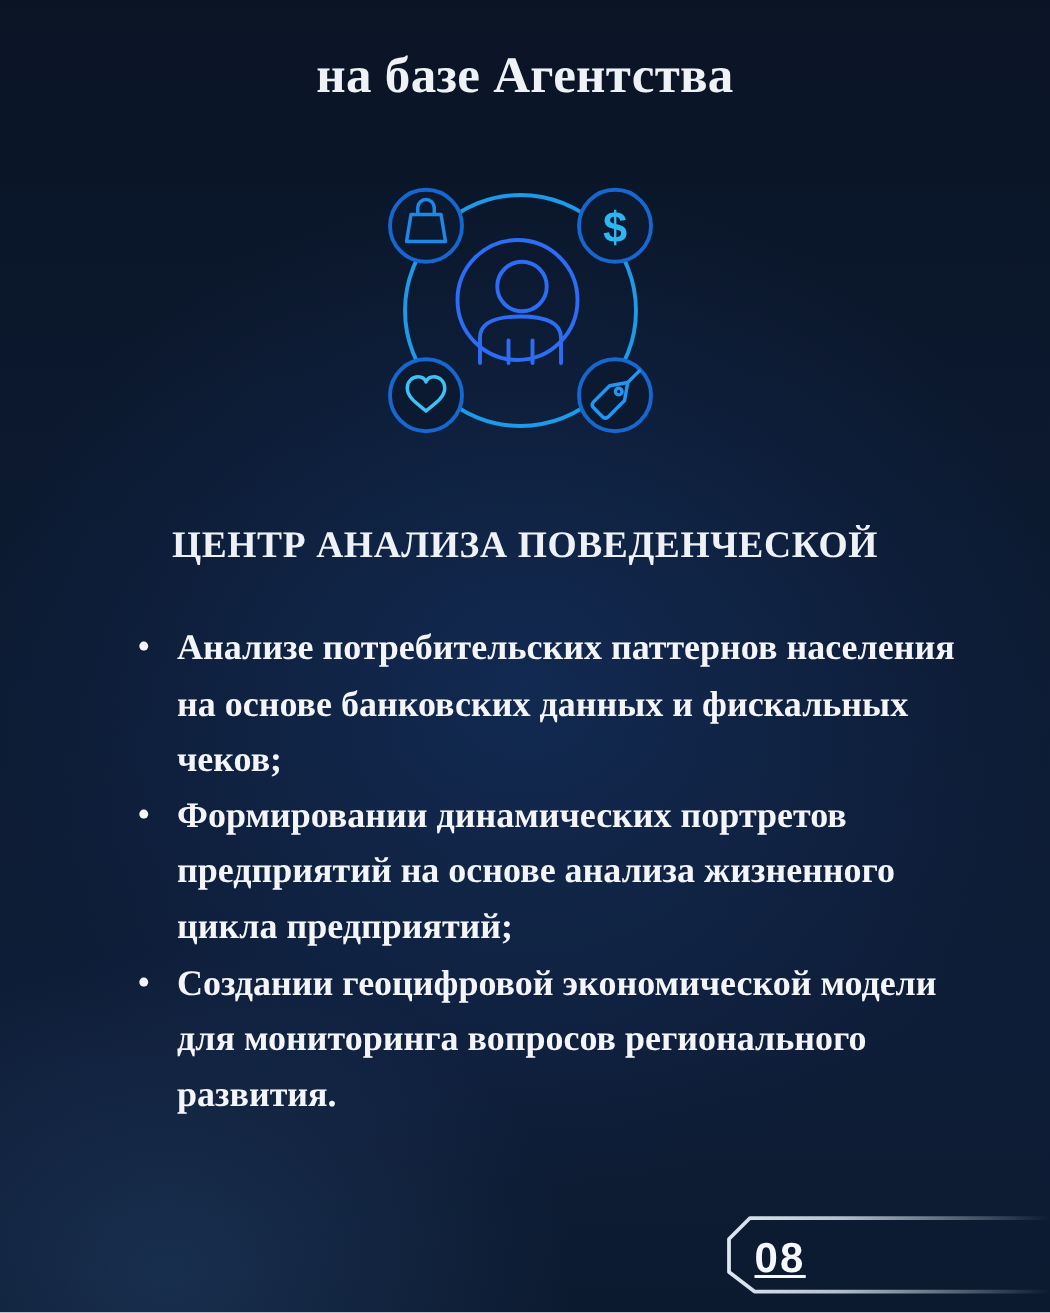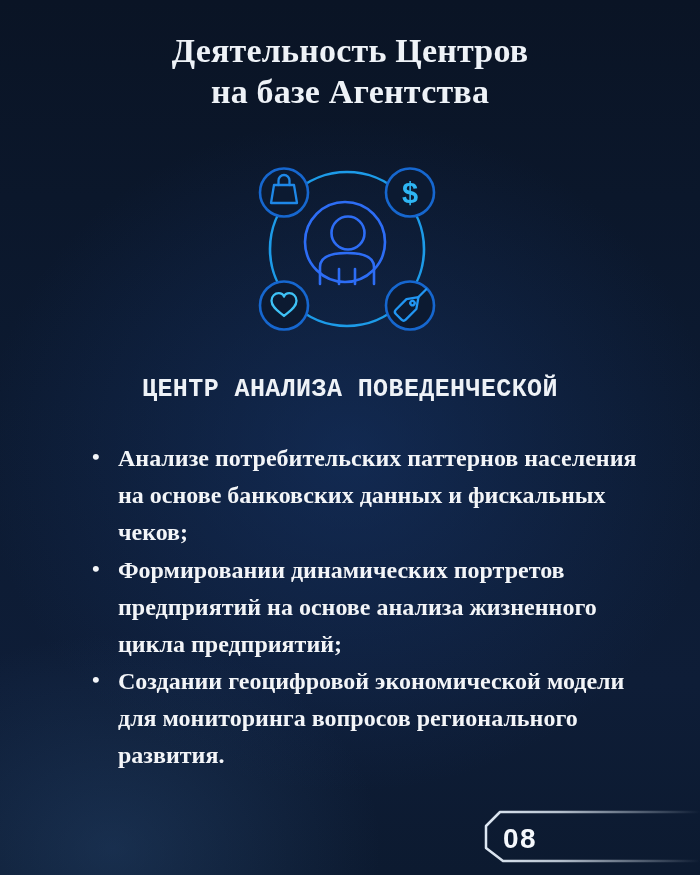--- a/index.html
+++ b/index.html
@@ -25,28 +25,27 @@
     line-height:1.22;
     color:#eef2f7;
     letter-spacing:0.2px;
   }
   .title span { display:block; }
 
   .illustration { width:200px; height:190px; margin:45px auto 0; }
   .illustration svg { display:block; }
 
   .heading {
-    margin-top:24px;
+    margin-top:40px;
     text-align:center;
     font-weight:700;
     font-size:25px;
     line-height:1.44;
     letter-spacing:0.4px;
     color:#eef2f7;
-    font-family:Liberation Mono, monospace;
   }
   .heading span { display:block; }
 
   .bullets {
     list-style:none;
     margin:32px 0 0 92px;
     width:565px;
   }
   .bullet {
     display:flex;
@@ -68,29 +67,29 @@
   }
   .badge svg { position:absolute; left:0; top:0; }
   .badge .num {
     position:absolute;
     left:19px; top:14px;
     font-family:"Liberation Sans","DejaVu Sans",sans-serif;
     font-weight:700;
     font-size:28px;
     letter-spacing:1.5px;
     color:#f5f8fc;
+    text-decoration:underline;
   }
 </style>
 </head>
 <body>
 
 <div class="slide">
 
   <h1 class="title">
-    <span>Деятельность Центров</span>
     <span>на базе Агентства</span>
   </h1>
 
   <div class="illustration">
     <svg width="200" height="190" viewBox="0 0 200 190" fill="none">
 
       <circle cx="97" cy="91" r="77" stroke="#1d9be8" stroke-width="2.6"></circle>
 
       <circle cx="34" cy="34.5" r="24" fill="#0c1a31" stroke="#1667cf" stroke-width="2.6"></circle>
       <circle cx="160" cy="34.5" r="24" fill="#0c1a31" stroke="#1667cf" stroke-width="2.6"></circle>

